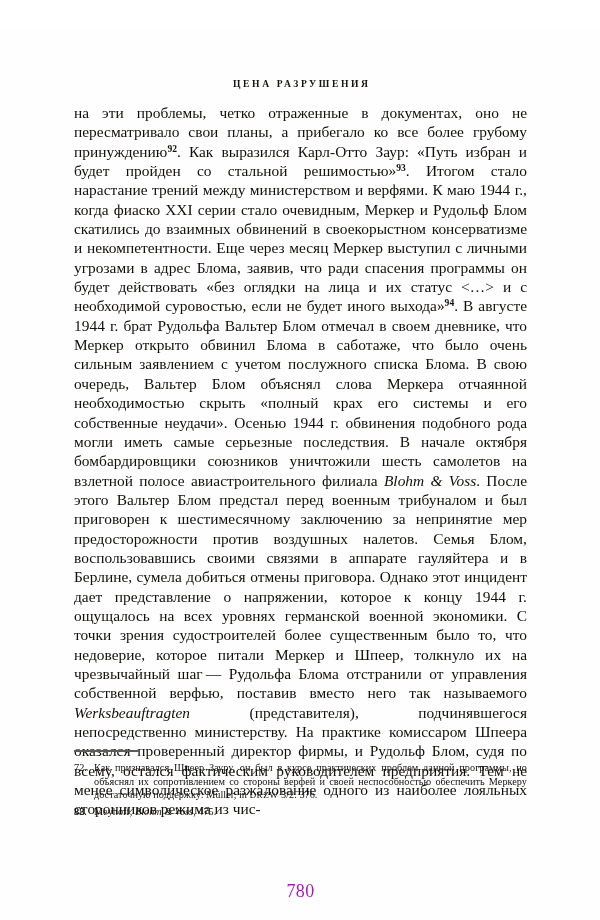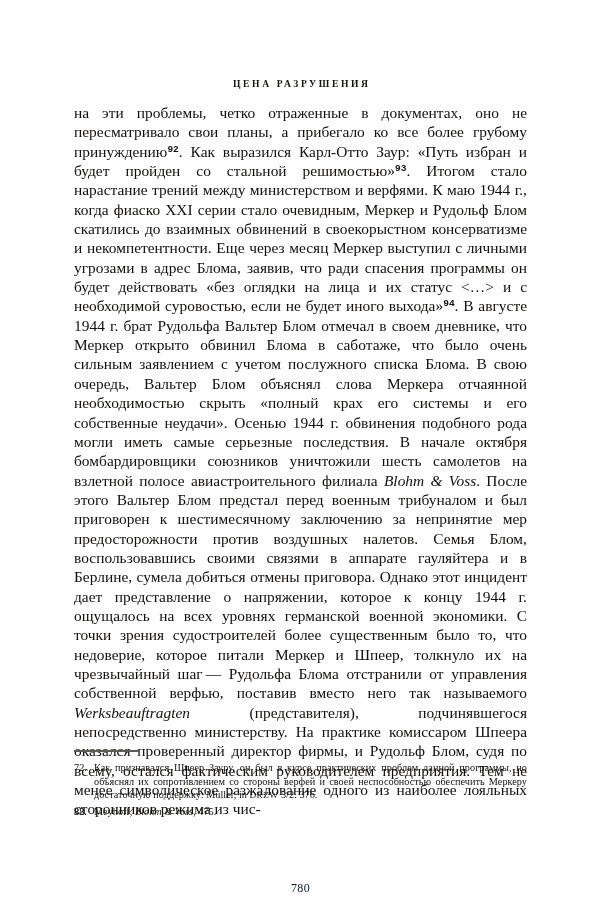--- a/index.html
+++ b/index.html
@@ -57,21 +57,20 @@
   }
   .body-par i, .body-par em {
     font-style: italic;
   }
   sup.fn {
     font-size: 0.62em;
     vertical-align: 0.52em;
     line-height: 0;
     font-weight: 600;
     letter-spacing: 0;
-    font-family: Liberation Mono, monospace;
   }
 
   
   .fn-rule {
     position: absolute;
     left: 74px;
     top: 722px;
     width: 66px;
     height: 1.6px;
     background: #5e5c58;
@@ -109,23 +108,23 @@
     letter-spacing: 0.45px;
   }
 
   
   .folio {
     position: absolute;
     left: 74px;
     width: 453px;
     top: 853px;
     text-align: center;
-    font-size: 12px;
+    font-size: 18px;
     letter-spacing: 0.4px;
-    color: #0f172a;
+    color: #a21caf;
   }
 </style>
 </head>
 <body>
 
 <div class="page">
 
   <div class="running-head">ЦЕНА РАЗРУШЕНИЯ</div>
 
   <div class="body-block">

